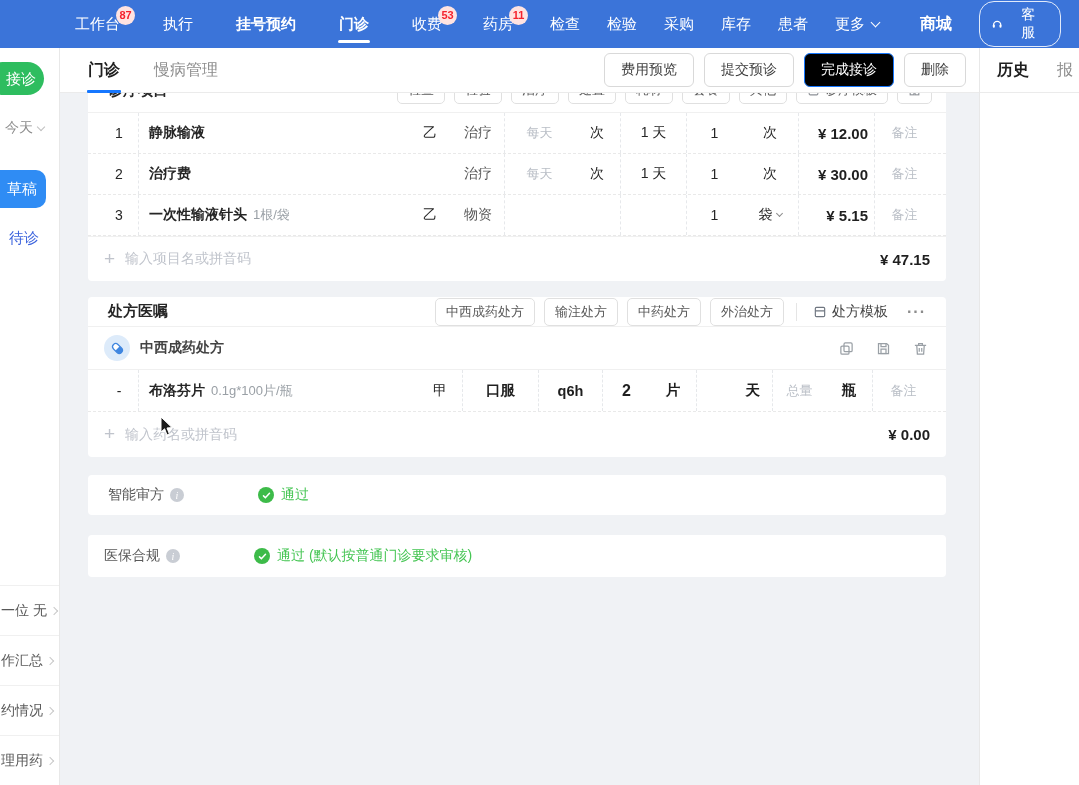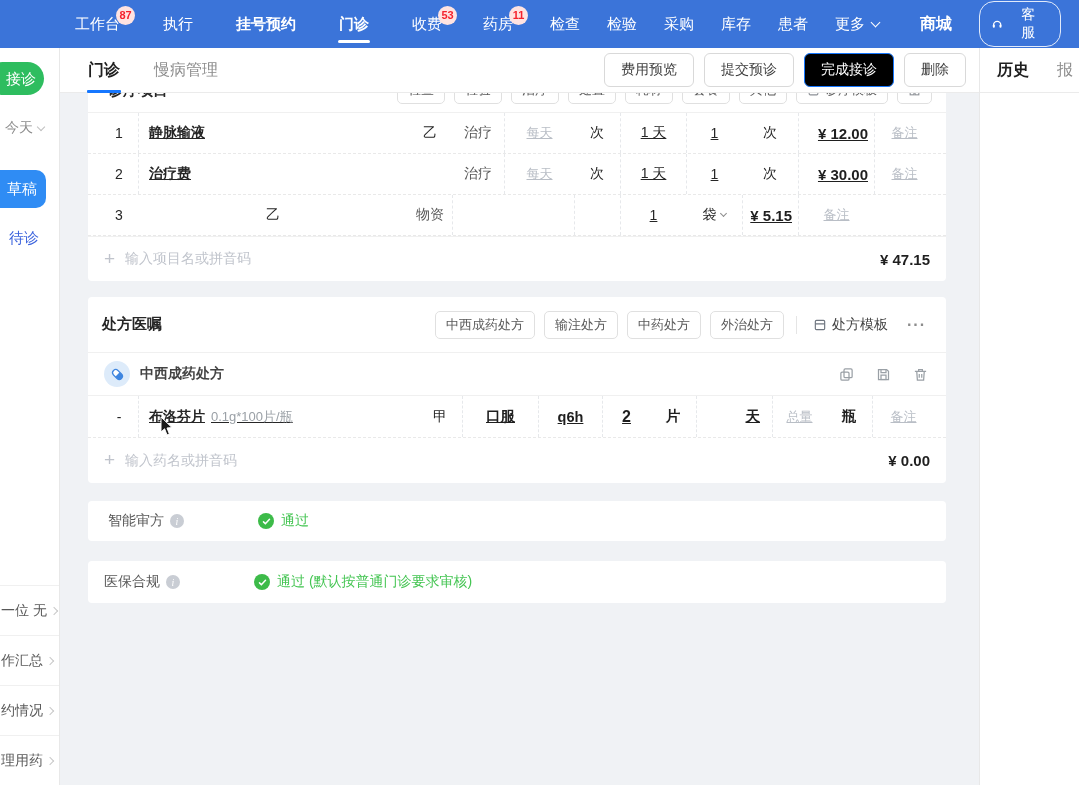--- a/index.html
+++ b/index.html
@@ -86,38 +86,38 @@
   .tbtn .ticon { flex-shrink:0; }
 
   .trow { display:grid;
     grid-template-columns:38px minmax(0,1fr) 44px 52px 70px 46px 66px 56px 56px 76px 60px;
     align-items:center; height:41px; border-bottom:1px dashed #e9e9e9; padding:0 12px; }
   .trow:last-of-type { border-bottom:none; }
   .tcell { font-size:14px; color:#262626; text-align:center; height:100%; display:flex;
     align-items:center; justify-content:center; }
   .tcell.left { justify-content:flex-start; text-align:left; }
   .tcell.right { justify-content:flex-end; text-align:right; }
-  .tcell.dash { border-left:1px dashed #e6e8eb;text-decoration:underline; }
+  .tcell.dash { border-left:1px dashed #e6e8eb; }
   .idx { color:#262626; font-size:14px; }
   .iname { font-weight:bold; color:#262626; font-size:14px; white-space:nowrap; overflow:hidden; }
   .ispec { font-weight:normal; color:#9aa0a6; font-size:13px; margin-left:6px; }
   .gray-sm { color:#b9bec6; font-size:13px; }
   .price { font-weight:600; font-size:15px; color:#1f1f1f; }
   .note { color:#b9bec6; font-size:13px; cursor:pointer; }
   .unit-caret { width:5px; height:5px; border-right:1.3px solid #8c8c8c; border-bottom:1.3px solid #8c8c8c;
     transform:rotate(45deg); display:inline-block; margin-left:4px; margin-bottom:3px; }
 
   .add-row { height:45px; border-top:1px solid #f0f0f0; display:flex; align-items:center; padding:0 16px; }
   .plus { color:#c0c4cc; font-size:19px; margin-right:10px; line-height:1; margin-top:-2px; }
   .placeholder { color:#c0c4cc; font-size:14px; flex:1; }
   .total { font-size:15px; font-weight:600; color:#1f1f1f; }
 
   
   .card-rx { margin-top:16px; overflow:hidden; }
-  .rx-head { height:56px; display:flex; align-items:center; padding:0 14px 0 14px; border-bottom:1px solid #f0f0f0; }
+  .rx-head { height:30px; display:flex; align-items:center; padding:0 14px 0 20px; border-bottom:1px solid #f0f0f0; }
   .rx-title { font-size:15px; font-weight:bold; color:#262626; }
   .rx-head-btns { margin-left:auto; display:flex; gap:9px; align-items:center; }
   .rx-divider { width:1px; height:18px; background:#e5e5e5; margin:0 3px; }
   .tbtn.borderless { border:none; padding:0 4px; }
   .more-dots { color:#8c8c8c; font-size:16px; letter-spacing:1px; cursor:pointer; padding:0 6px; font-weight:bold; }
 
   .rx-group { height:43px; display:flex; align-items:center; padding:0 18px 0 16px; border-bottom:1px solid #f0f0f0; }
   .pill-badge { width:26px; height:26px; border-radius:50%; background:#ddebfa; display:flex;
     align-items:center; justify-content:center; margin-right:10px; }
   .rx-group-title { font-size:14px; color:#434343; font-weight:600; }
@@ -308,20 +308,24 @@
           <div class="tcell">次</div>
           <div class="tcell dash">1 天</div>
           <div class="tcell dash">1</div>
           <div class="tcell">次</div>
           <div class="tcell right dash price" style="padding-right:6px;">¥ 30.00</div>
           <div class="tcell dash note">备注</div>
         </div>
 
         <div class="trow">
           <div class="tcell idx">3</div>
+          <div class="tcell left dash iname" style="padding-left:10px;">
+            <span>一次性输液针头</span>
+            <span class="ispec">1根/袋</span>
+          </div>
           <div class="tcell">乙</div>
           <div class="tcell" style="color:#595959;">物资</div>
           <div class="tcell dash gray-sm"></div>
           <div class="tcell"></div>
           <div class="tcell dash"></div>
           <div class="tcell dash">1</div>
           <div class="tcell">
             <span>袋</span>
             <span class="unit-caret"></span>
           </div>

